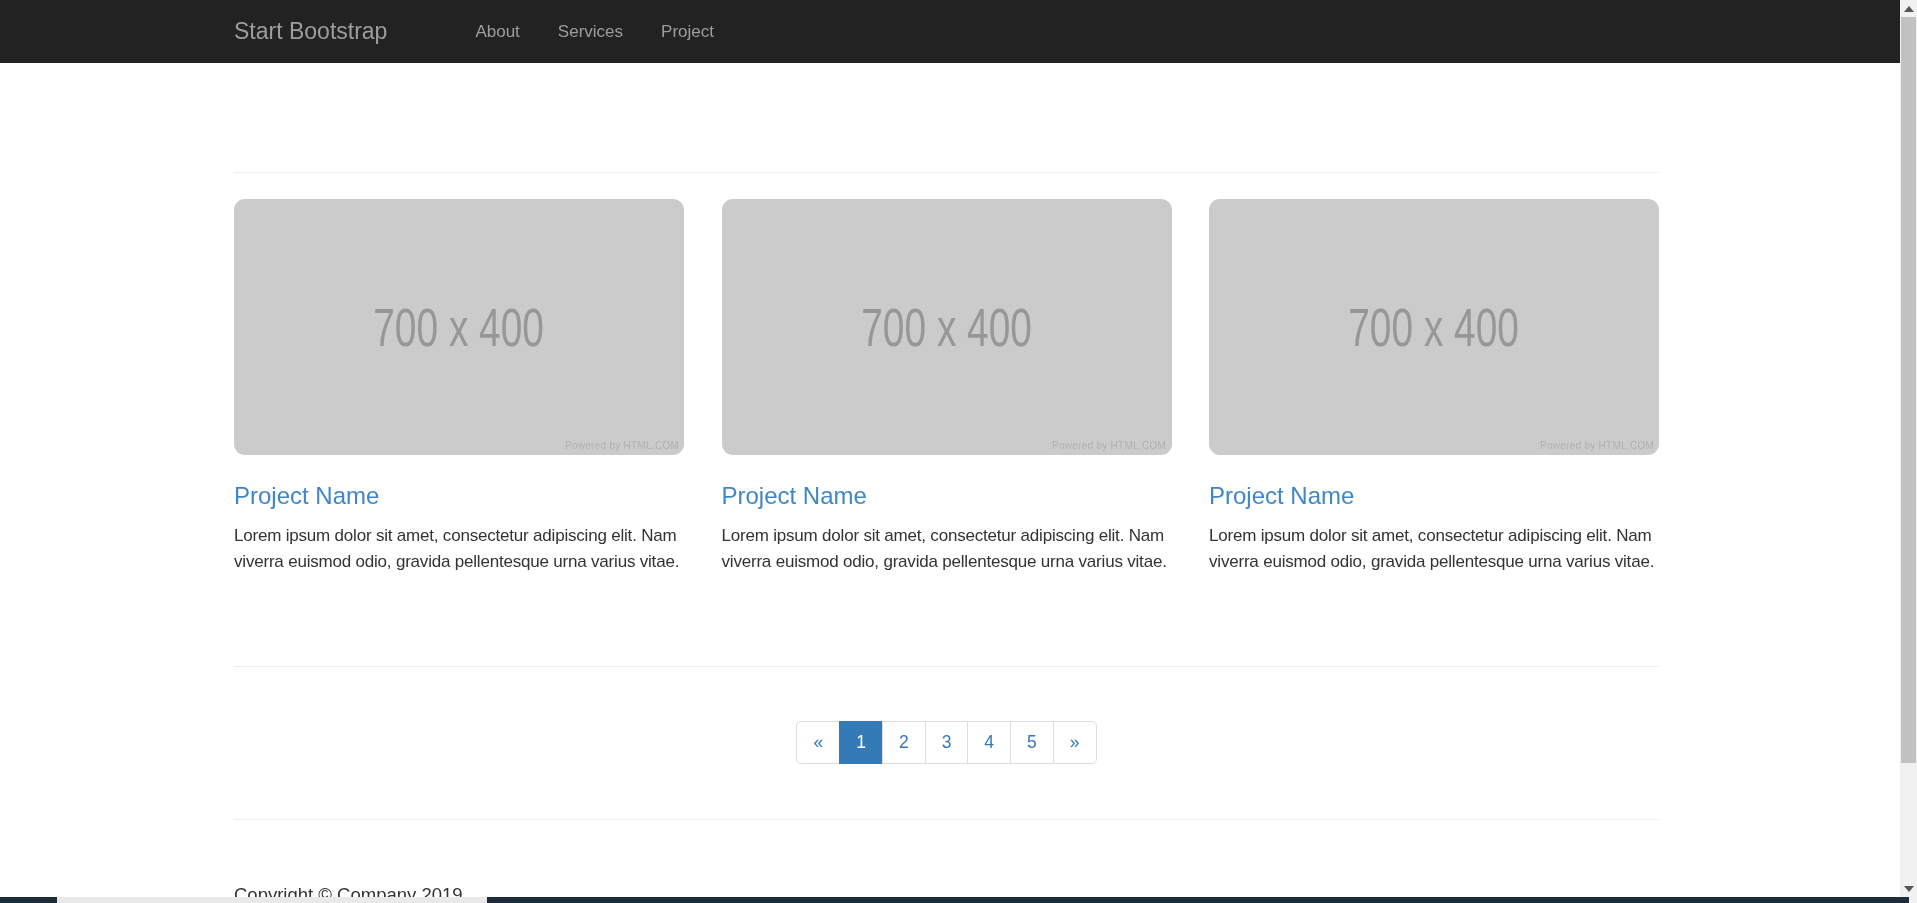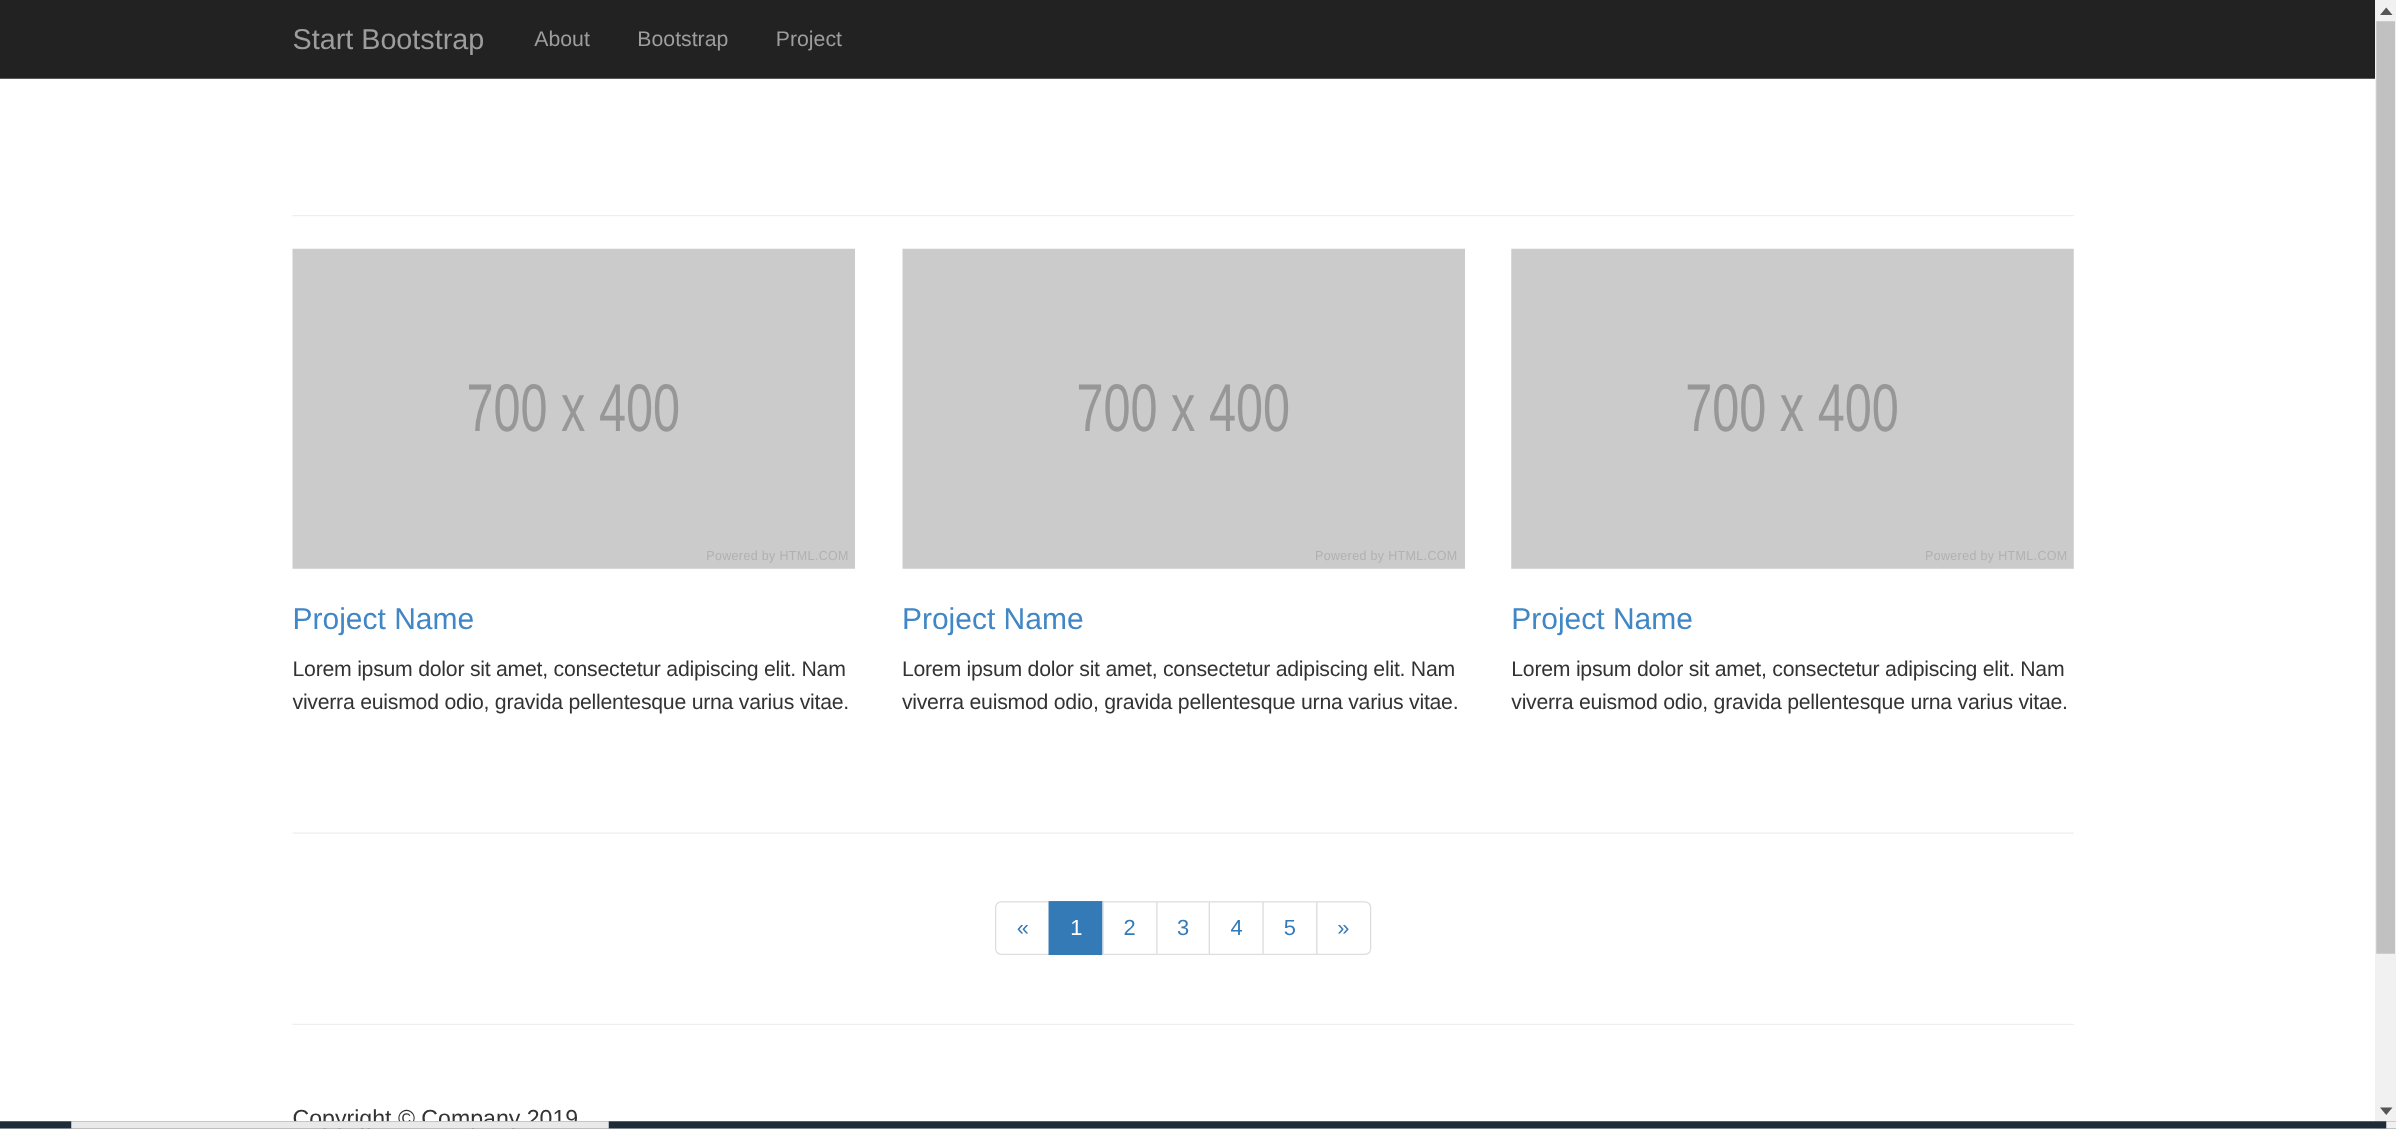--- a/index.html
+++ b/index.html
@@ -9,21 +9,21 @@
     background: #ffffff;
     font-family: "Liberation Sans", sans-serif;
     color: #333;
   }
 
   
   .navbar {
     position: absolute; left: 0; top: 0;
     width: 1900px; height: 63px;
     background: #222222;
-    display: flex; align-items: center;
+    display: flex; align-items: center; gap: 48px;
   }
   .navbar-brand {
     margin-left: 234px;
     font-size: 23px; color: #9d9d9d;
     line-height: 63px;
     text-decoration: none;
     cursor: pointer;
   }
   .navbar-nav { display: flex; margin-left: 21px; list-style: none; }
   .nav-link {
@@ -64,20 +64,21 @@
     display: flex; gap: 37.5px;
   }
   .card { width: 450px; }
   .card-img {
     position: relative;
     width: 450px; height: 256px;
     background: #cbcbcb;
     display: flex; align-items: center; justify-content: center;
     overflow: hidden;
     cursor: pointer;
+    border-radius: 11px;
   }
   .dim-label {
     font-size: 54px; color: #979797;
     transform: scaleX(0.72);
     white-space: nowrap;
   }
   .watermark {
     position: absolute; right: 5px; bottom: 4px;
     font-size: 10.5px; color: #b1b1b1;
     letter-spacing: 0.3px;
@@ -179,21 +180,21 @@
 </head>
 <body>
 
 <nav class="navbar">
   <a class="navbar-brand">Start Bootstrap</a>
   <ul class="navbar-nav">
     <li>
         <a class="nav-link">About</a>
       </li>
     <li>
-        <a class="nav-link">Bootstrap</a>
+        <a class="nav-link">Services</a>
       </li>
     <li>
         <a class="nav-link">Project</a>
       </li>
   </ul>
 </nav>
 
 <div class="container">
 
 

